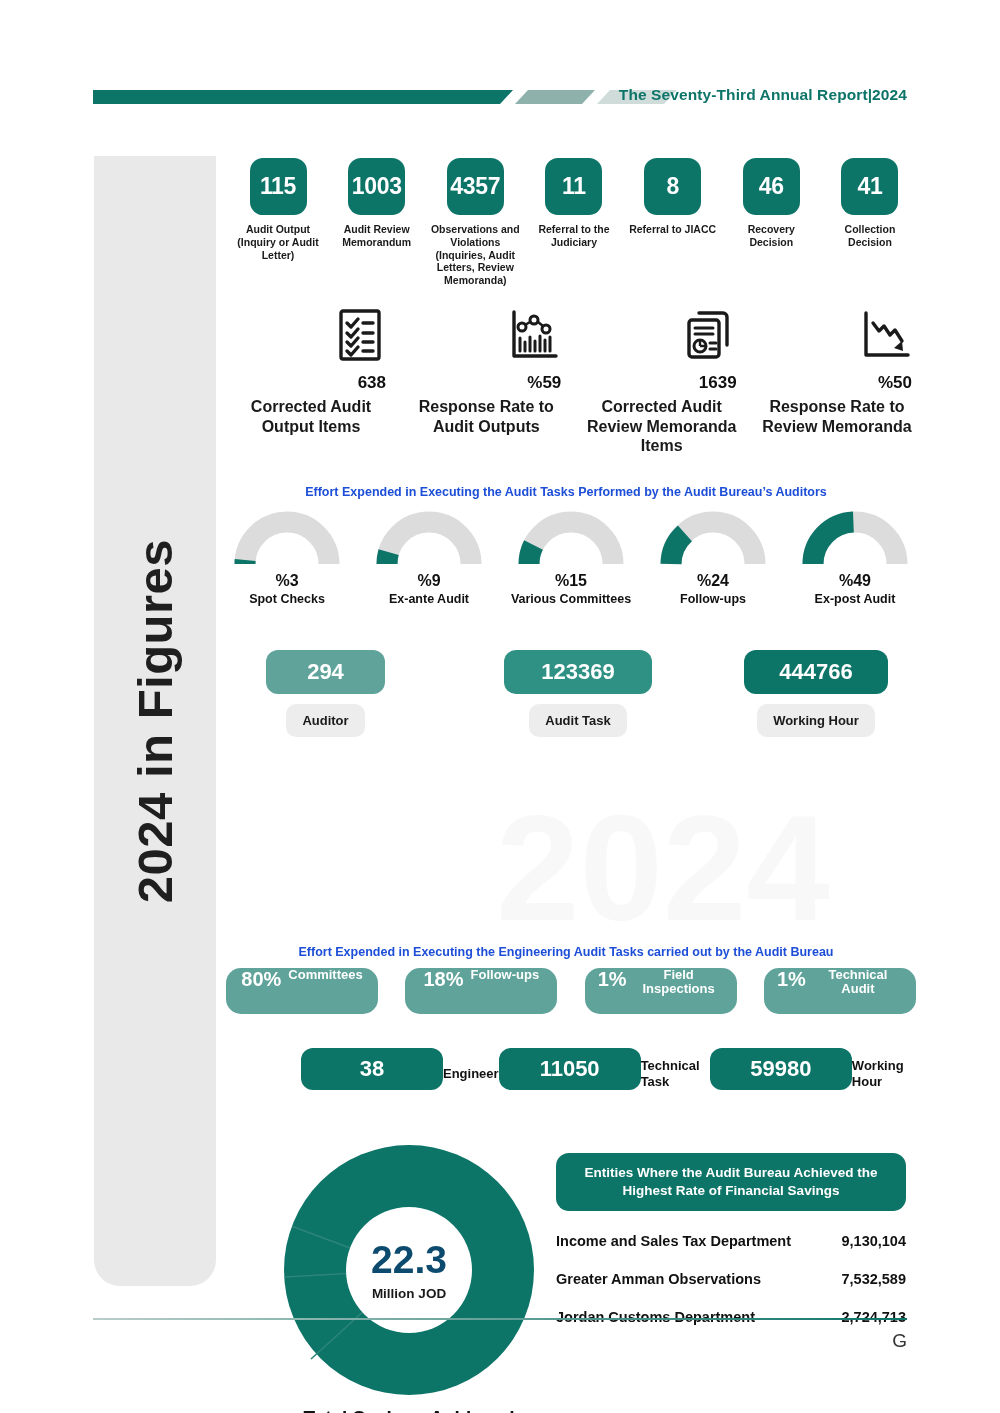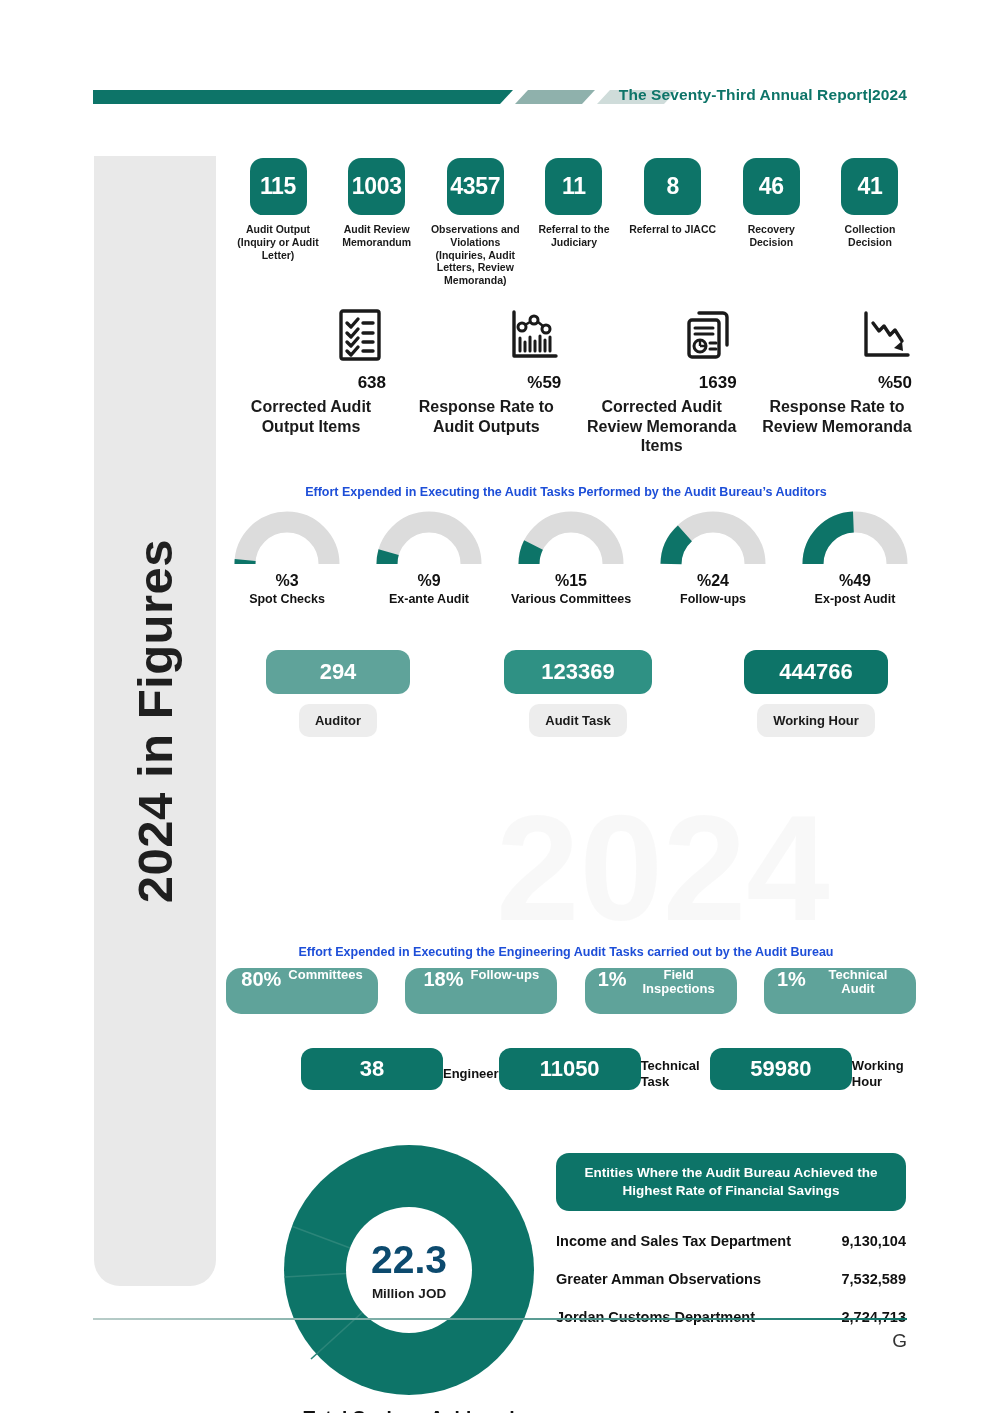--- a/index.html
+++ b/index.html
@@ -277,21 +277,21 @@
     </div>
 
     <div class="watermark">
       <svg width="430" height="170" viewBox="0 0 430 170">
         <text x="0" y="130" font-family="Liberation Sans, sans-serif" font-size="150" font-weight="bold" fill="#f2f2f2">2024</text>
       </svg>
     </div>
 
     <div class="pills">
       <div class="pillgrp" style="left:0;top:0;">
-        <div class="val" style="width:144px;height:44px;background:#5fa39a;">294</div>
+        <div class="val" style="width:119px;height:44px;background:#5fa39a;">294</div>
         <div class="lbl">Auditor</div>
       </div>
       <div class="pillgrp" style="left:238px;top:0;">
         <div class="val" style="width:148px;height:44px;background:#2f9184;">123369</div>
         <div class="lbl">Audit Task</div>
       </div>
       <div class="pillgrp" style="left:478px;top:0;">
         <div class="val" style="width:144px;height:44px;background:#0d7468;">444766</div>
         <div class="lbl">Working Hour</div>
       </div>

